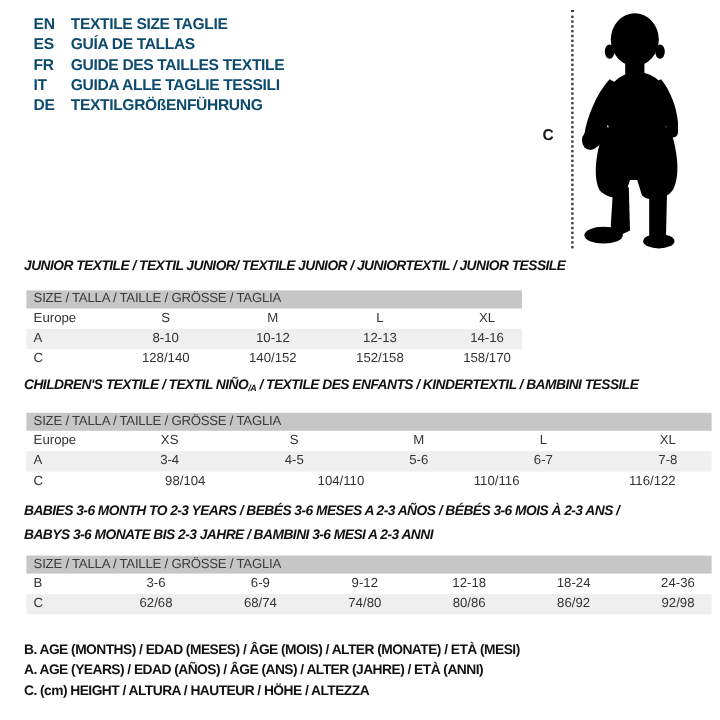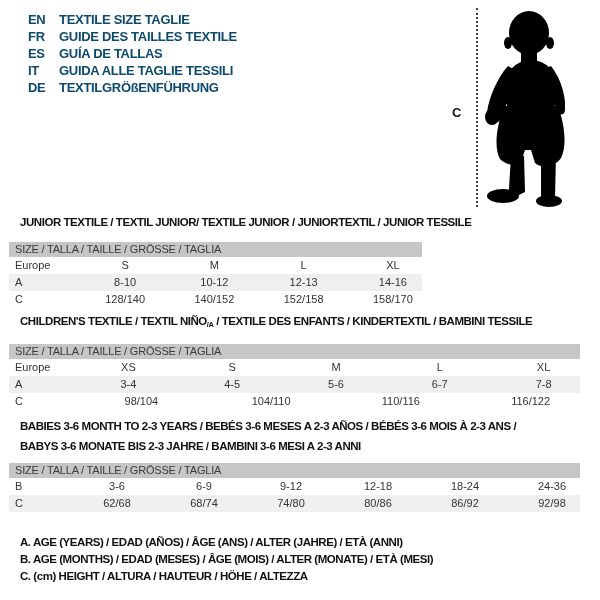--- a/index.html
+++ b/index.html
@@ -10,25 +10,25 @@
   .lang-block { position:absolute; left:28px; top:11px; }
   .lang-row { display:flex; height:17px; align-items:center; font-weight:bold; font-size:13px; color:#0c4a6e; letter-spacing:-0.3px; }
   .lang-code { width:31px; }
 
   
   .dotted-line { position:absolute; left:476px; top:8px; height:199px; width:0; border-left:2px dotted #3c3c3c; }
   .figure-label { position:absolute; left:452px; top:105px; font-weight:bold; font-size:13px; color:#151515; }
   .baby-svg { position:absolute; left:481px; top:6px; }
 
   
-  .tbl-title { position:absolute; left:20px; font-weight:bold; font-size:11.5px; letter-spacing:-0.45px; color:#111; white-space:nowrap; }
+  .tbl-title { position:absolute; left:20px; font-weight:bold; font-size:11.5px; letter-spacing:-0.45px; color:#111; white-space:nowrap;font-style:italic; }
   .tbl-title .subscript { font-size:7.5px; vertical-align:-2px; }
 
   
-  .tbl { position:absolute; left:9px; font-size:11px; color:#333; }
+  .tbl { position:absolute; left:22px; font-size:11px; color:#333; }
   .size-bar { background:#c6c6c6; height:15px; line-height:15px; padding-left:6px; color:#3a3a3a; letter-spacing:-0.2px; }
   .trow { display:flex; height:17px; line-height:17px;gap:31px; }
   .trow.alt { background:#efefef; }
   .cell-label { padding-left:6px; }
   .cell { flex:1; text-align:center; }
   .t1 .cell-label { width:56px; }
   .t2 .cell-label { width:52px; }
   .t3 .cell-label { width:49px; }
 
   
@@ -37,26 +37,26 @@
 </style>
 </head>
 <body>
 
 <div class="lang-block">
   <div class="lang-row">
     <span class="lang-code">EN</span>
     <span class="lang-title">TEXTILE SIZE TAGLIE</span>
   </div>
   <div class="lang-row">
+    <span class="lang-code">ES</span>
+    <span class="lang-title">GUÍA DE TALLAS</span>
+  </div>
+  <div class="lang-row">
     <span class="lang-code">FR</span>
     <span class="lang-title">GUIDE DES TAILLES TEXTILE</span>
-  </div>
-  <div class="lang-row">
-    <span class="lang-code">ES</span>
-    <span class="lang-title">GUÍA DE TALLAS</span>
   </div>
   <div class="lang-row">
     <span class="lang-code">IT</span>
     <span class="lang-title">GUIDA ALLE TAGLIE TESSILI</span>
   </div>
   <div class="lang-row">
     <span class="lang-code">DE</span>
     <span class="lang-title">TEXTILGRÖßENFÜHRUNG</span>
   </div>
 </div>
@@ -155,16 +155,16 @@
     <span class="cell">62/68</span>
     <span class="cell">68/74</span>
     <span class="cell">74/80</span>
     <span class="cell">80/86</span>
     <span class="cell">86/92</span>
     <span class="cell">92/98</span>
   </div>
 </div>
 
 <div class="legend">
+  <div class="legend-line">B. AGE (MONTHS) / EDAD (MESES) / ÂGE (MOIS) / ALTER (MONATE) / ETÀ (MESI)</div>
   <div class="legend-line">A. AGE (YEARS) / EDAD (AÑOS) / ÂGE (ANS) / ALTER (JAHRE) / ETÀ (ANNI)</div>
-  <div class="legend-line">B. AGE (MONTHS) / EDAD (MESES) / ÂGE (MOIS) / ALTER (MONATE) / ETÀ (MESI)</div>
   <div class="legend-line">C. (cm) HEIGHT / ALTURA / HAUTEUR / HÖHE / ALTEZZA</div>
 </div>
 
 </body></html>

